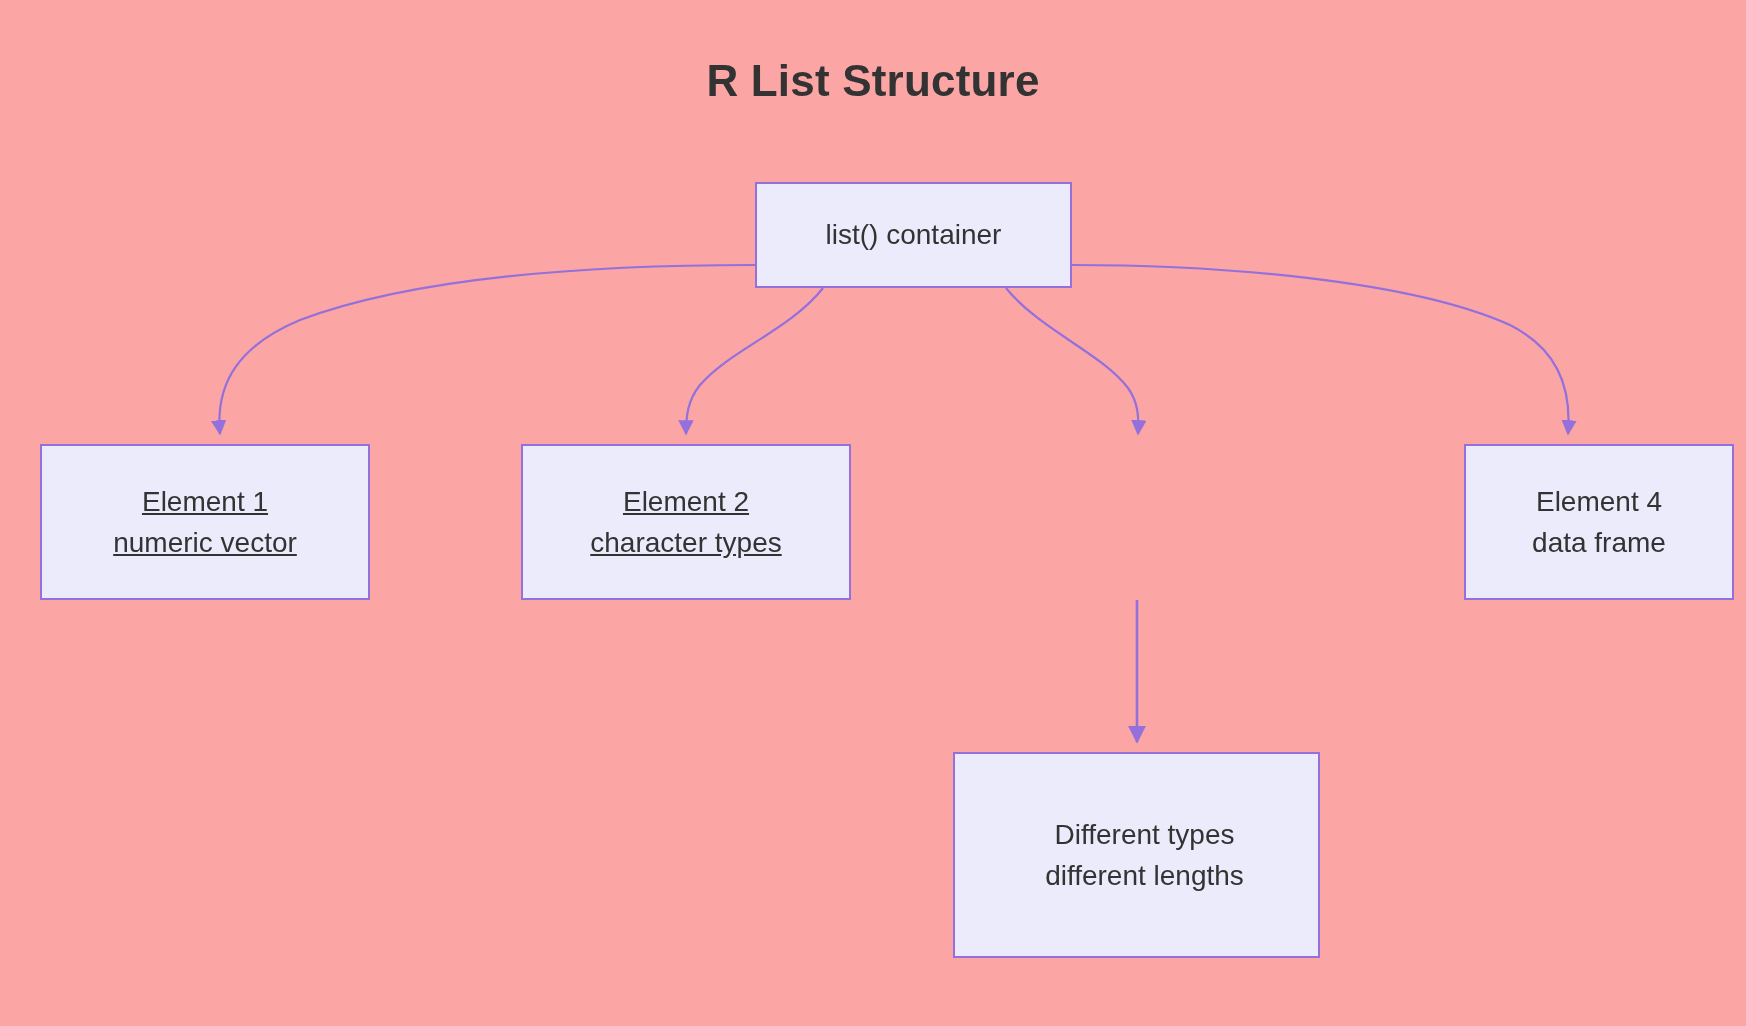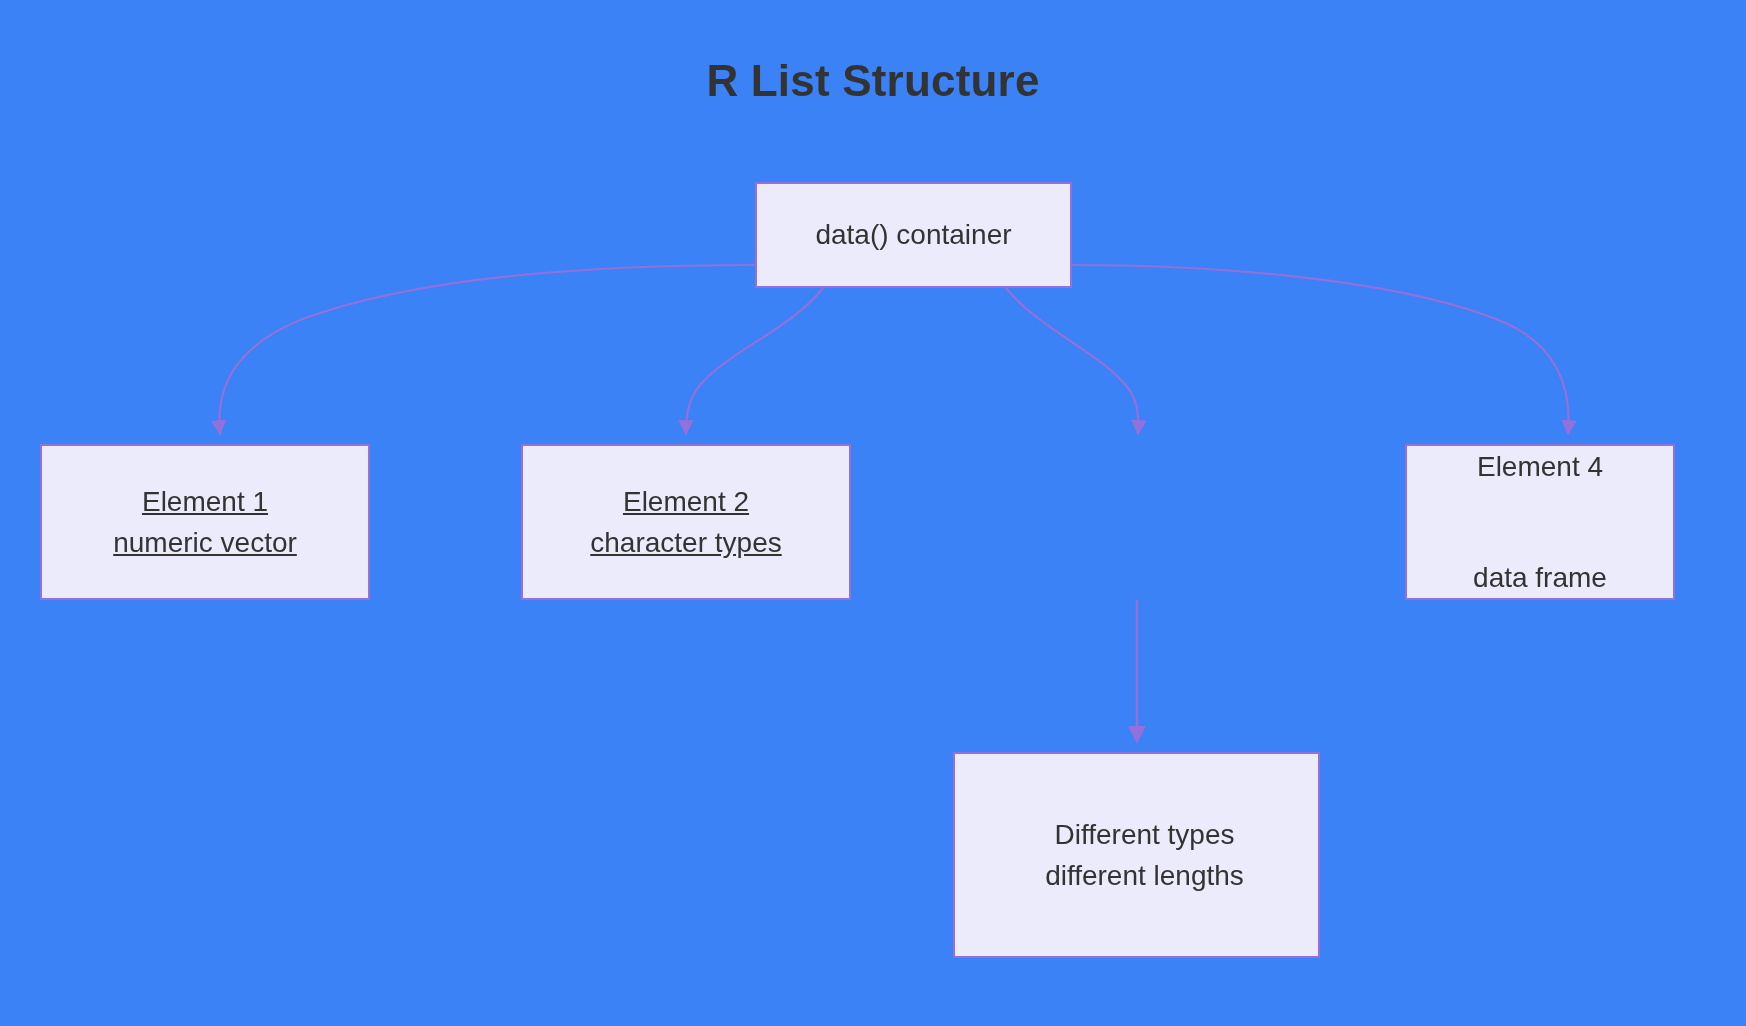--- a/index.html
+++ b/index.html
@@ -10,21 +10,21 @@
   body {
     width: 1746px;
     height: 1026px;
     font-family: "Liberation Sans", sans-serif;
     overflow: hidden;
   }
   #diagram-root {
     position: relative;
     width: 1746px;
     height: 1026px;
-    background: #3b82f6;
+    background: #fca5a5;
   }
   #diagram-title {
     position: absolute;
     left: 0;
     top: 56px;
     width: 1746px;
     text-align: center;
     font-size: 44px;
     font-weight: 600;
     color: #333333;
@@ -76,25 +76,24 @@
     height: 156px;
     text-decoration: underline;
   }
   #node-el3 {
     left: 1005px;
     top: 444px;
     width: 265px;
     height: 156px;
   }
   #node-el4 {
-    left: 1405px;
+    left: 1464px;
     top: 444px;
     width: 270px;
     height: 156px;
-    justify-content: space-between;
   }
   #node-note {
     left: 953px;
     top: 752px;
     width: 367px;
     height: 206px;
     padding-left: 16px;
   }
 </style>
 </head>
@@ -116,21 +115,21 @@
     <path d="M 823 288 C 790 330, 730 350, 700 385 C 688 400, 686 415, 686 434" fill="none" stroke="#9370DB" stroke-width="2.2" marker-end="url(#arrowhead)"></path>
 
     <path d="M 1006 288 C 1040 330, 1100 352, 1128 388 C 1138 402, 1139 416, 1138 434" fill="none" stroke="#9370DB" stroke-width="2.2" marker-end="url(#arrowhead)"></path>
 
     <path d="M 1072 265 C 1220 265, 1410 280, 1510 325 C 1555 348, 1572 384, 1568 434" fill="none" stroke="#9370DB" stroke-width="2.2" marker-end="url(#arrowhead)"></path>
 
     <path d="M 1137 600 L 1137 742" fill="none" stroke="#9370DB" stroke-width="2.6" marker-end="url(#arrowhead)"></path>
   </svg>
 
   <div class="node" id="node-root">
-    <span class="line">data() container</span>
+    <span class="line">list() container</span>
   </div>
 
   <div class="node" id="node-el1">
     <span class="line">Element 1</span>
     <span class="line">numeric vector</span>
   </div>
 
   <div class="node" id="node-el2">
     <span class="line">Element 2</span>
     <span class="line">character types</span>

